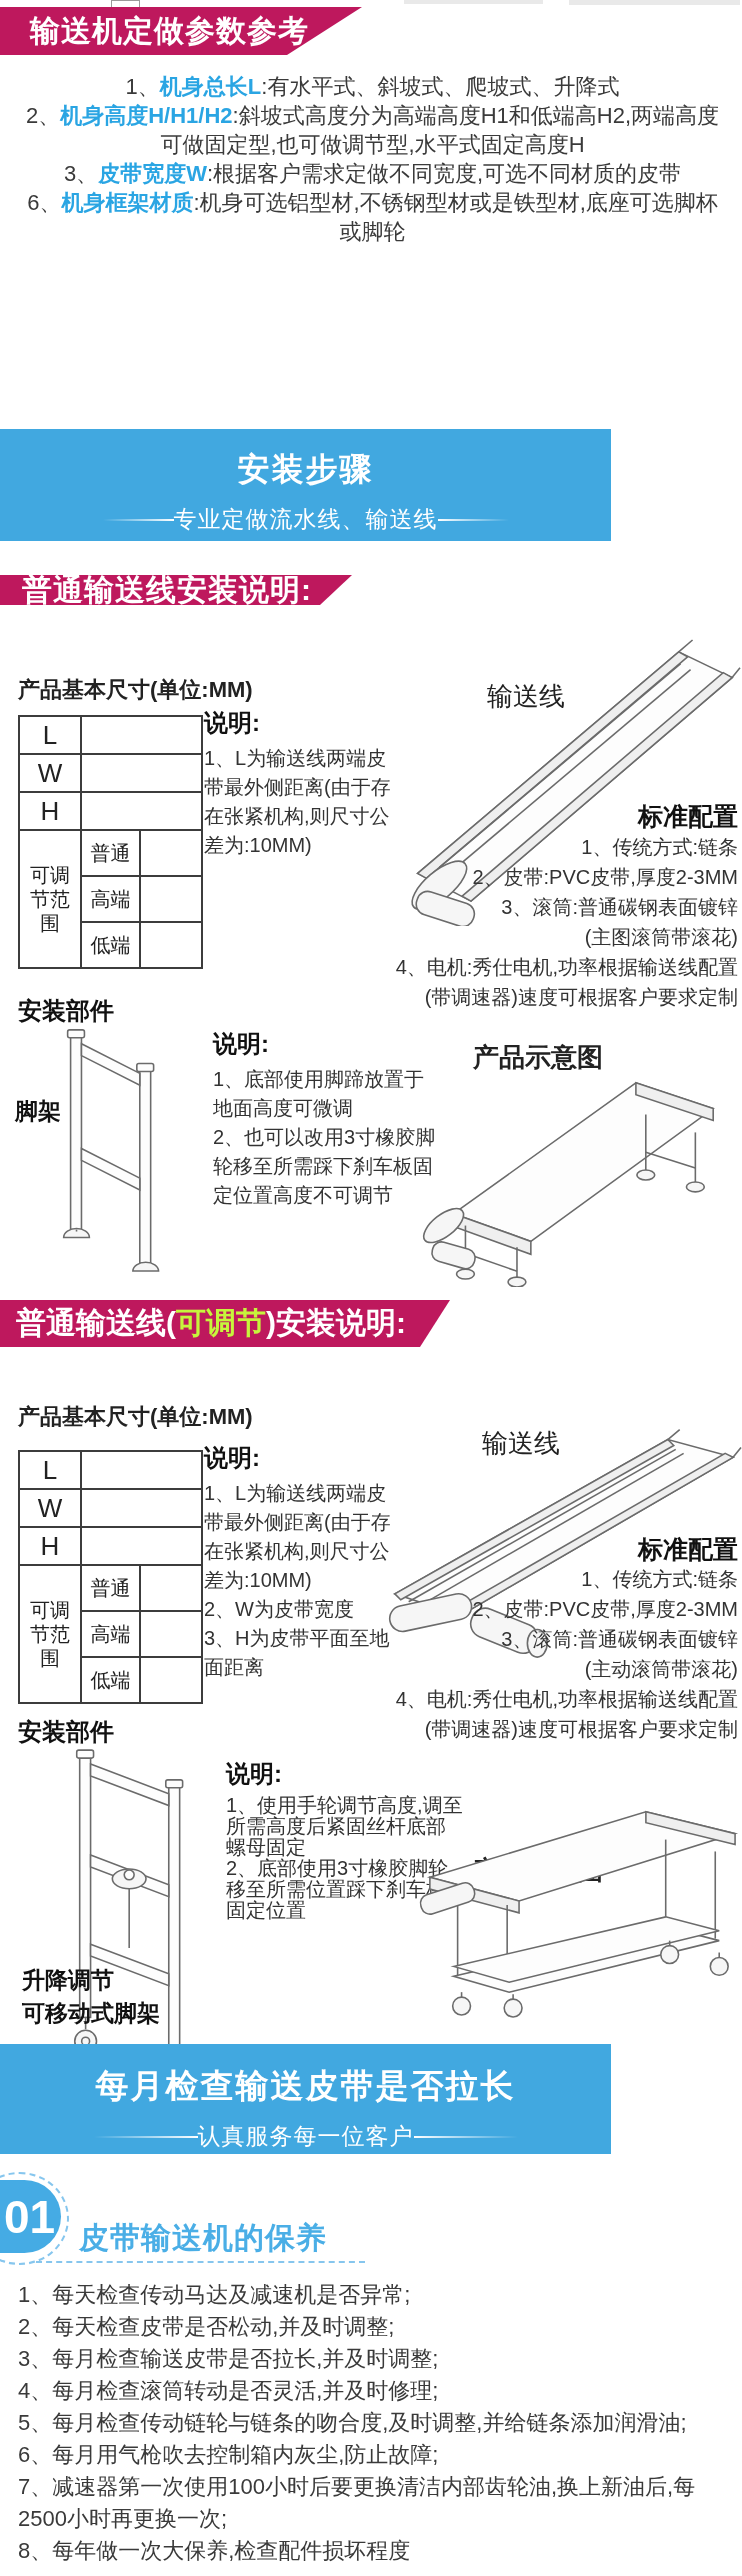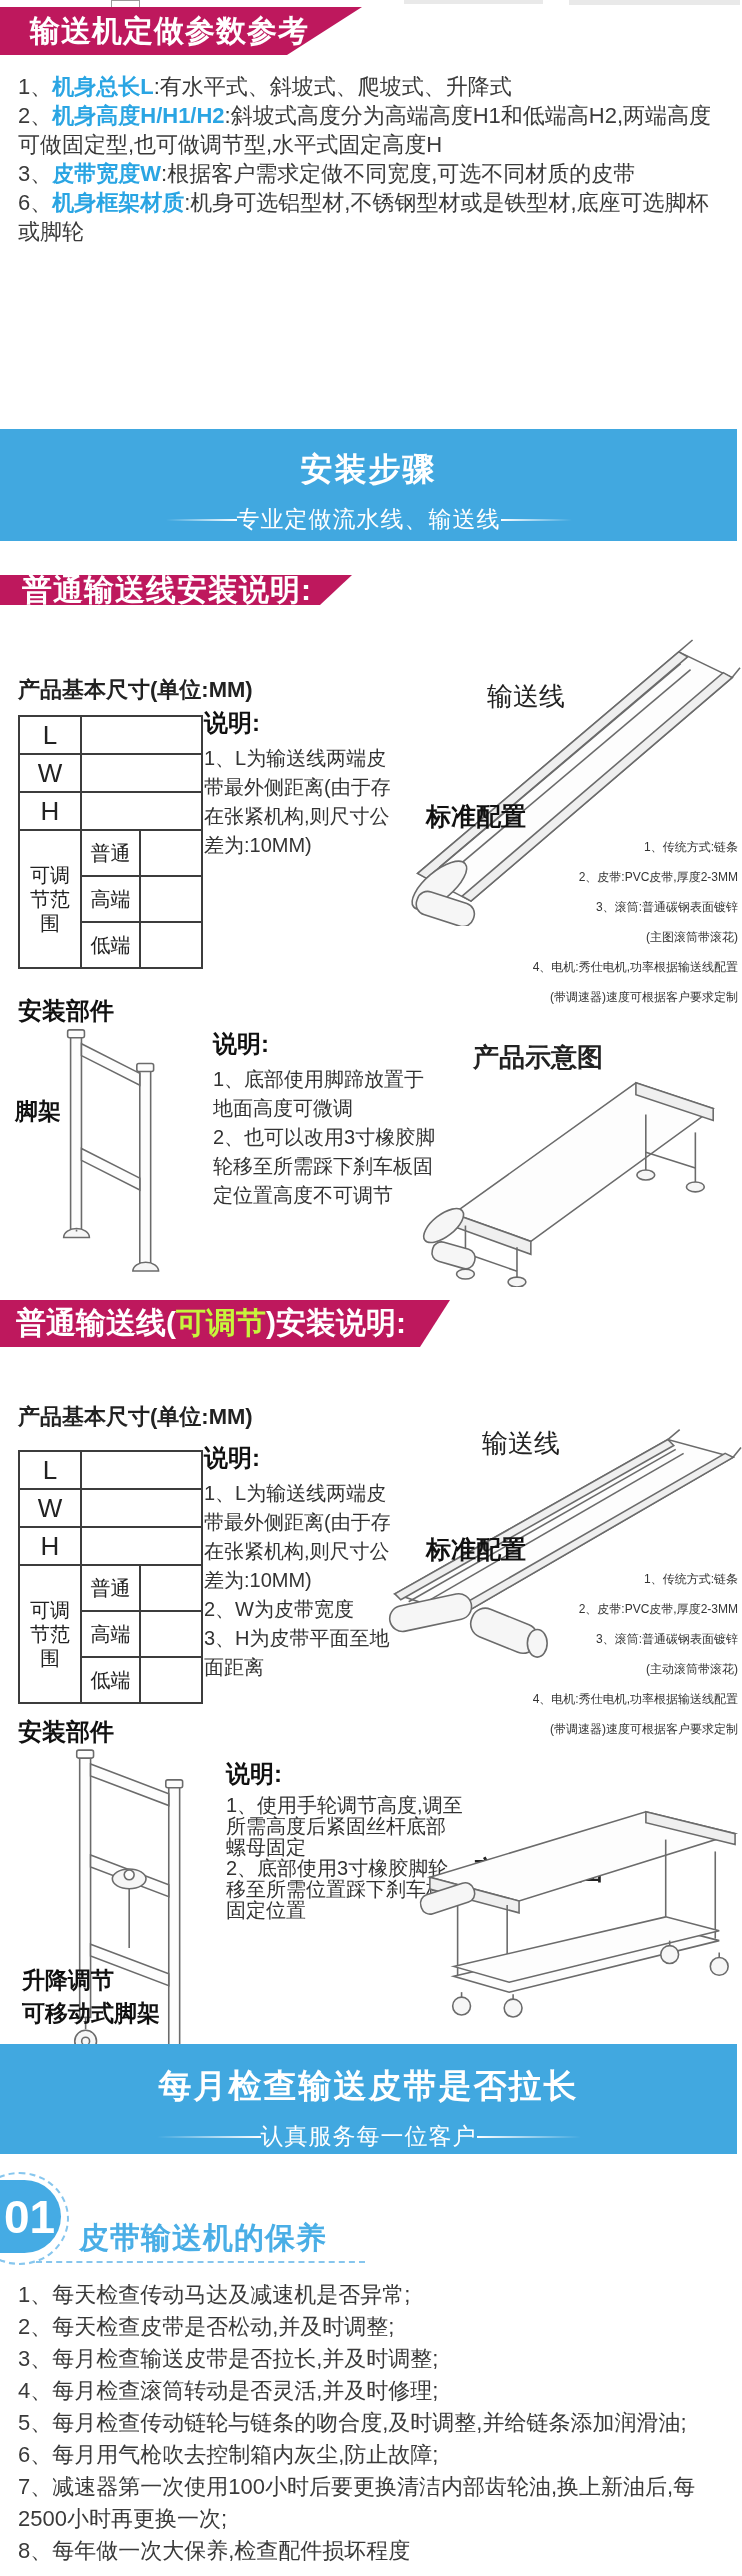--- a/index.html
+++ b/index.html
@@ -22,21 +22,21 @@
   }
   .flag-1{clip-path:polygon(0 0,100% 0,calc(100% - 75px) 100%,0 100%);
     font-size:30px;padding-left:30px;letter-spacing:1px;}
   .flag-2{clip-path:polygon(0 0,100% 0,calc(100% - 32px) 100%,0 100%);
     font-size:30px;padding-left:22px;letter-spacing:1px;}
   .flag-3{clip-path:polygon(0 0,100% 0,calc(100% - 30px) 100%,0 100%);
     font-size:30px;padding-left:16px;}
   .flag-3 .hl{color:#c6f53c;}
 
   
-  .banner{background:#41a8e0;width:737px;text-align:center;color:#fff;}
+  .banner{background:#41a8e0;width:611px;text-align:center;color:#fff;}
   .banner-title{font-weight:bold;letter-spacing:2px;}
   .banner-sub{display:flex;align-items:center;justify-content:center;gap:0;}
   .banner-sub .txt{font-size:23px;letter-spacing:1px;}
   .line-l,.line-r{height:2px;width:71px;}
   .line-l{background:linear-gradient(to left,#ffffff,rgba(255,255,255,0));}
   .line-r{background:linear-gradient(to right,#ffffff,rgba(255,255,255,0));}
 
   
   .params{width:709px;font-size:22px;line-height:29px;color:#3a3a3a;}
   .params p{margin:0;}
@@ -55,22 +55,22 @@
   tr.r1{height:38px;} tr.r2{height:46px;}
 
   .notes-h{font-size:24px;font-weight:bold;color:#111;margin:0 0 5px 0;}
   .notes-b{font-size:20px;line-height:29px;color:#333;}
   .notes-b p{margin:0;}
 
   .fig-label{font-size:26px;color:#222;}
   .fig-label.b{font-weight:bold;}
   .side-label{font-size:23px;font-weight:bold;color:#111;line-height:33px;}
 
-  .cfg-title{font-size:25px;font-weight:bold;color:#111;text-align:left;}
-  .cfg-list{font-size:12px;line-height:30px;color:#333;text-align:right;}
+  .cfg-title{font-size:25px;font-weight:bold;color:#111;text-align:right;}
+  .cfg-list{font-size:20px;line-height:30px;color:#333;text-align:right;}
   .cfg-list div{white-space:nowrap;}
 
   
   .badge{
     background:#45abe4;color:#fff;font-weight:bold;font-size:46px;
     border-radius:14px 46px 46px 14px;
     display:flex;align-items:center;justify-content:center;
   }
   .badge-ring{
     border:2px dashed #86c6ee;border-radius:50%;
@@ -90,21 +90,21 @@
 <div class="canvas">
 
   <div class="abs artifact-box" style="left:111px;top:0;width:27px;height:6px;"></div>
   <div class="abs artifact-bar" style="left:404px;top:0;width:139px;height:4px;"></div>
   <div class="abs artifact-bar" style="left:569px;top:0;width:171px;height:5px;"></div>
 
   <div class="abs flag flag-1" style="left:0;top:7px;width:332px;height:48px;">
     <span>输送机定做参数参考</span>
   </div>
 
-  <div class="abs params" style="left:18px;top:72px;">
+  <div class="abs params" style="left:18px;top:72px;text-align:center;">
     <p><span>1、</span><span class="kw">机身总长L</span><span>:有水平式、斜坡式、爬坡式、升降式</span></p>
     <p><span>2、</span><span class="kw">机身高度H/H1/H2</span><span>:斜坡式高度分为高端高度H1和低端高H2,两端高度可做固定型,也可做调节型,水平式固定高度H</span></p>
     <p><span>3、</span><span class="kw">皮带宽度W</span><span>:根据客户需求定做不同宽度,可选不同材质的皮带</span></p>
     <p><span>6、</span><span class="kw">机身框架材质</span><span>:机身可选铝型材,不锈钢型材或是铁型材,底座可选脚杯或脚轮</span></p>
   </div>
 
   <div class="abs banner" style="left:0;top:429px;height:112px;">
     <div class="banner-title" style="font-size:32px;margin-top:19px;">安装步骤</div>
     <div class="banner-sub" style="margin-top:12px;">
       <span class="line-l"></span>

